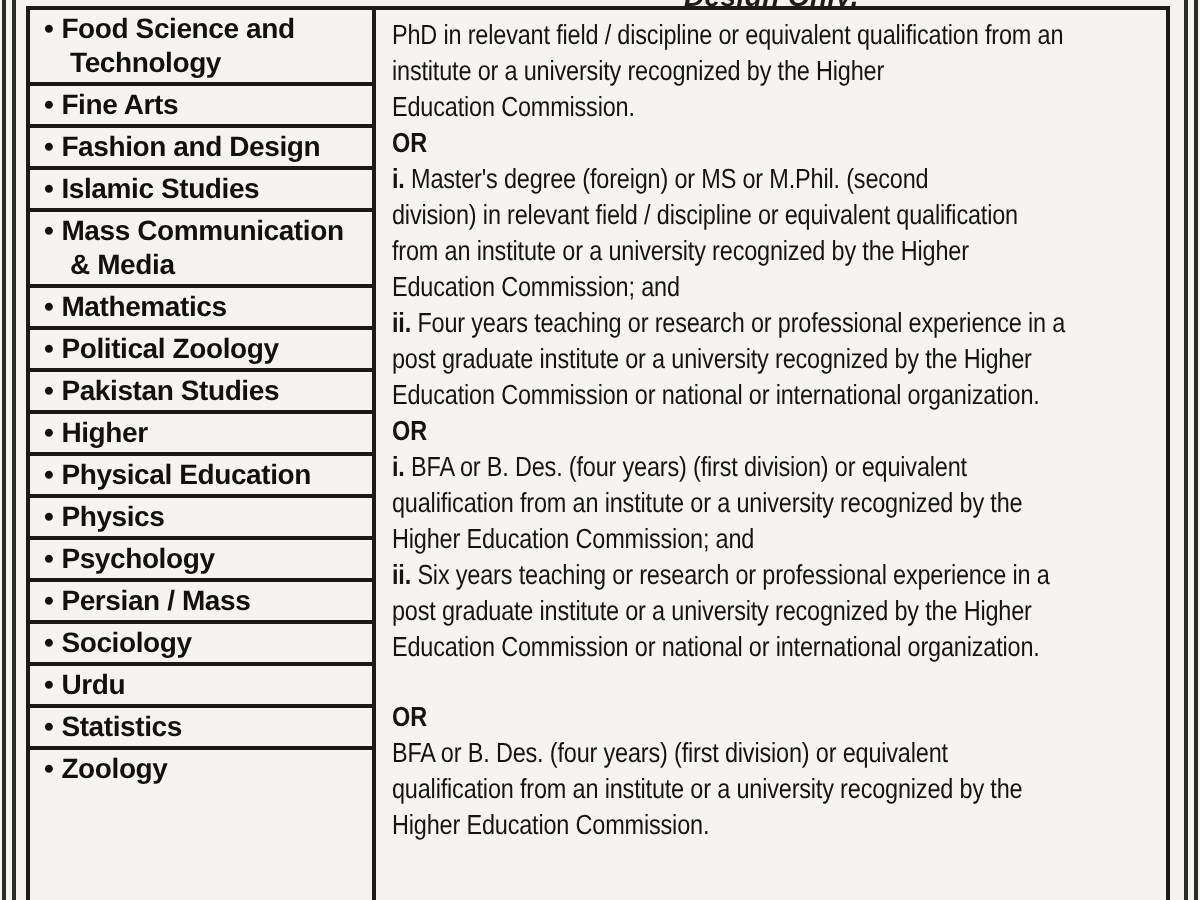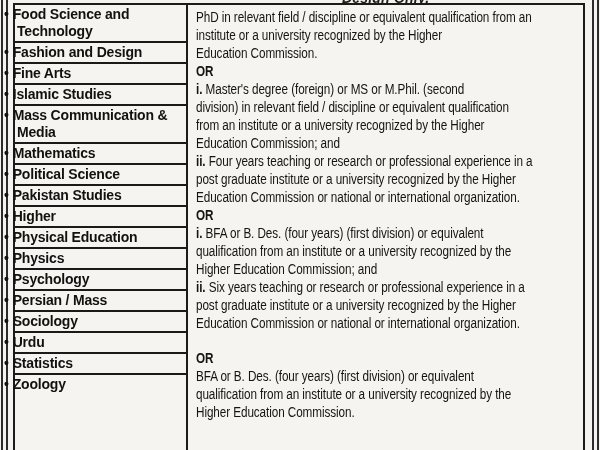--- a/index.html
+++ b/index.html
@@ -27,21 +27,21 @@
     border-right:2px solid #1c1b1a;
     display:flex; align-items:stretch; background:#f5f4f1;
   }
   .leftcol {
     width:173px; box-sizing:border-box; border-right:2px solid #1c1b1a;
     display:flex; flex-direction:column;
   }
   .lrow {
     border-bottom:2px solid #1b1a19;
     font-weight:bold; font-size:14px; line-height:17px;
-    padding:1px 2px 1px 2px; text-indent:-13px;
+    padding:1px 2px 1px 20px; text-indent:-13px;
     letter-spacing:-0.2px; color:#121110;
   }
   .lrow:last-child { border-bottom:none; flex:1; }
   .bullet { display:inline-block; text-indent:0; margin-right:4px; }
 
   .rightcol {
     flex:1; overflow:hidden; padding:4px 4px 0 8px; box-sizing:border-box;
   }
   .rline {
     height:18px; line-height:18px; font-size:13.8px; white-space:nowrap;
@@ -59,26 +59,26 @@
   <div class="vline vl1"></div>
   <div class="vline vl2"></div>
   <div class="vline vr1"></div>
   <div class="vline vr2"></div>
 
   <div class="header-frag">Design Only.</div>
 
   <div class="qtable">
     <div class="leftcol">
         <div class="lrow"><span class="bullet">•</span><span>Food Science and Technology</span></div>
+        <div class="lrow"><span class="bullet">•</span><span>Fine Arts</span></div>
         <div class="lrow"><span class="bullet">•</span><span>Fashion and Design</span></div>
-        <div class="lrow"><span class="bullet">•</span><span>Fine Arts</span></div>
         <div class="lrow"><span class="bullet">•</span><span>Islamic Studies</span></div>
         <div class="lrow"><span class="bullet">•</span><span>Mass Communication &amp; Media</span></div>
         <div class="lrow"><span class="bullet">•</span><span>Mathematics</span></div>
-        <div class="lrow"><span class="bullet">•</span><span>Political Science</span></div>
+        <div class="lrow"><span class="bullet">•</span><span>Political Zoology</span></div>
         <div class="lrow"><span class="bullet">•</span><span>Pakistan Studies</span></div>
         <div class="lrow"><span class="bullet">•</span><span>Higher</span></div>
         <div class="lrow"><span class="bullet">•</span><span>Physical Education</span></div>
         <div class="lrow"><span class="bullet">•</span><span>Physics</span></div>
         <div class="lrow"><span class="bullet">•</span><span>Psychology</span></div>
         <div class="lrow"><span class="bullet">•</span><span>Persian / Mass</span></div>
         <div class="lrow"><span class="bullet">•</span><span>Sociology</span></div>
         <div class="lrow"><span class="bullet">•</span><span>Urdu</span></div>
         <div class="lrow"><span class="bullet">•</span><span>Statistics</span></div>
         <div class="lrow"><span class="bullet">•</span><span>Zoology</span></div>

